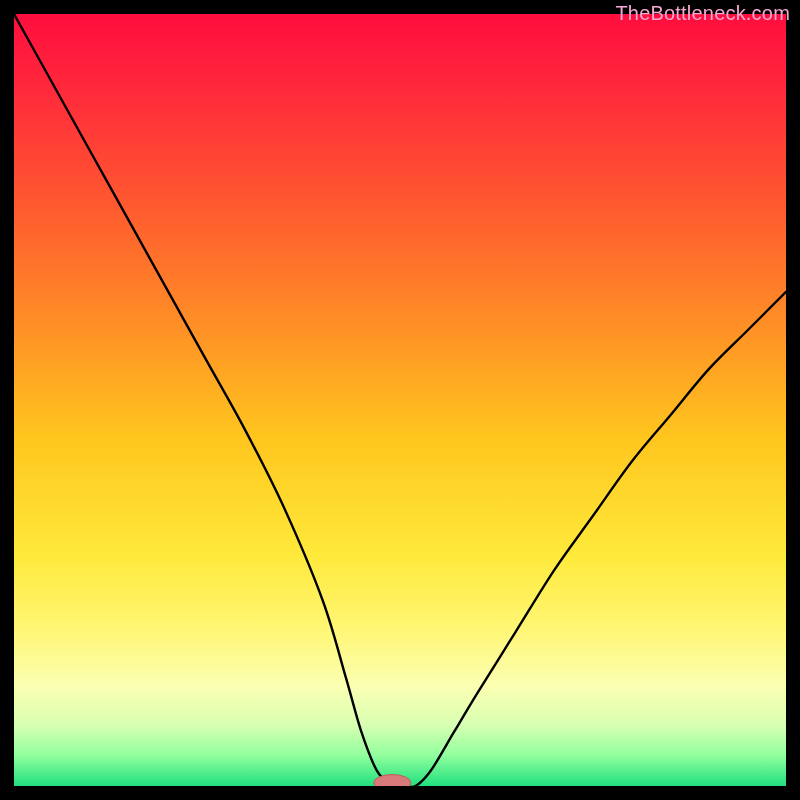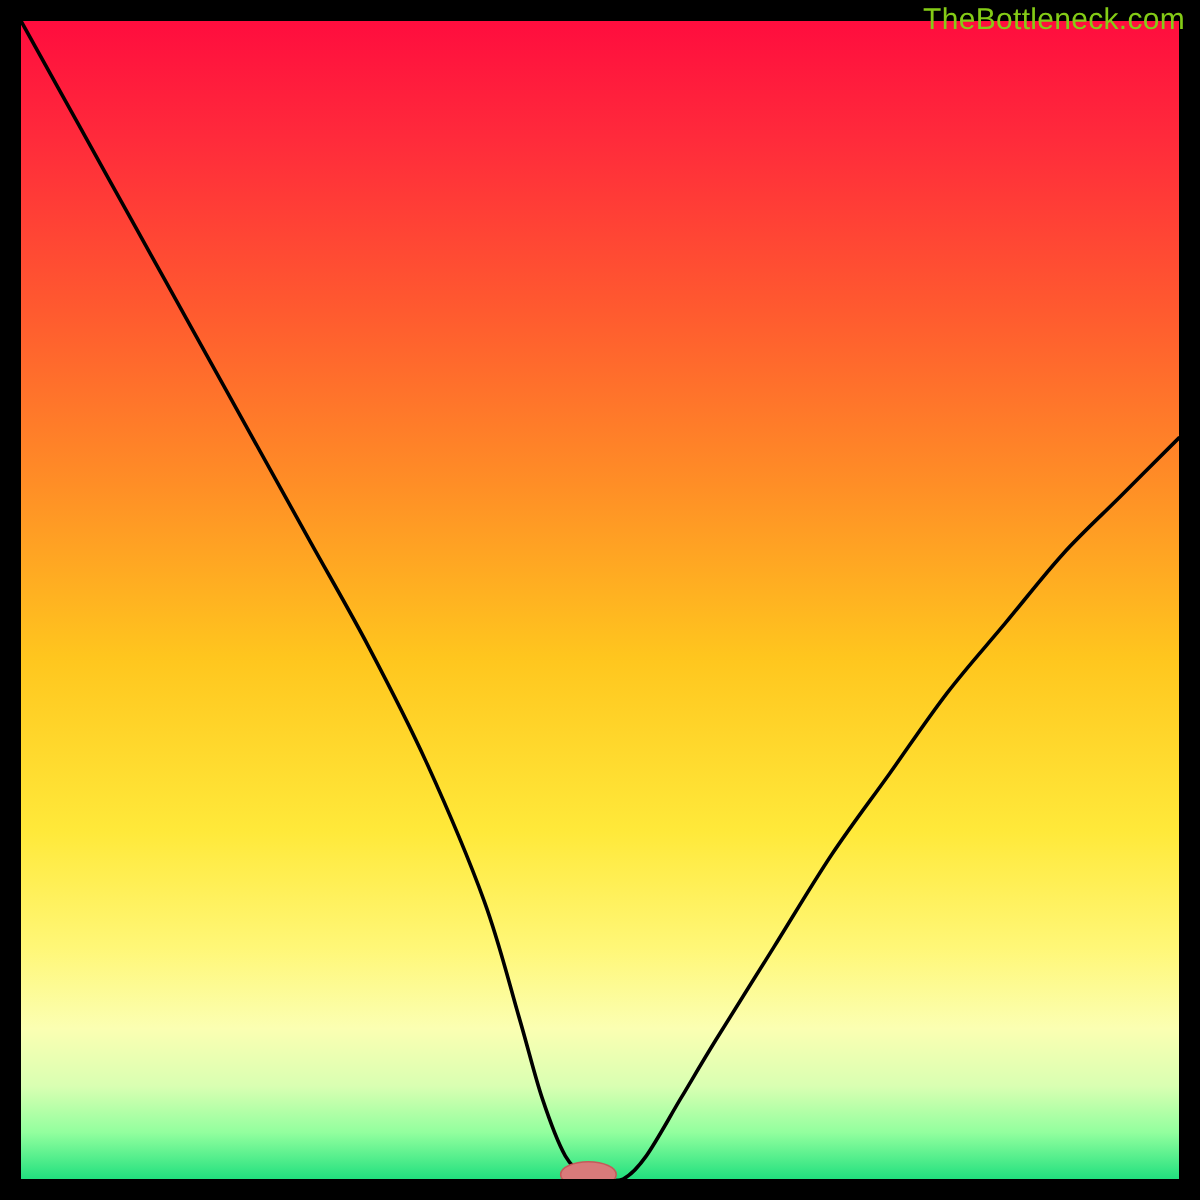--- a/index.html
+++ b/index.html
@@ -22,21 +22,21 @@
     left: 14px;
     top: 14px;
     width: 772px;
     height: 772px;
     overflow: hidden;
   }
   .attribution {
     position: absolute;
     top: 2px;
     right: 10px;
-    color: #84cc16;
+    color: #f9a8d4;
     font-size: 20px;
     font-weight: 500;
     letter-spacing: 0.2px;
     user-select: none;
   }
   svg { display: block; }
 </style>
 </head>
 <body>
 

